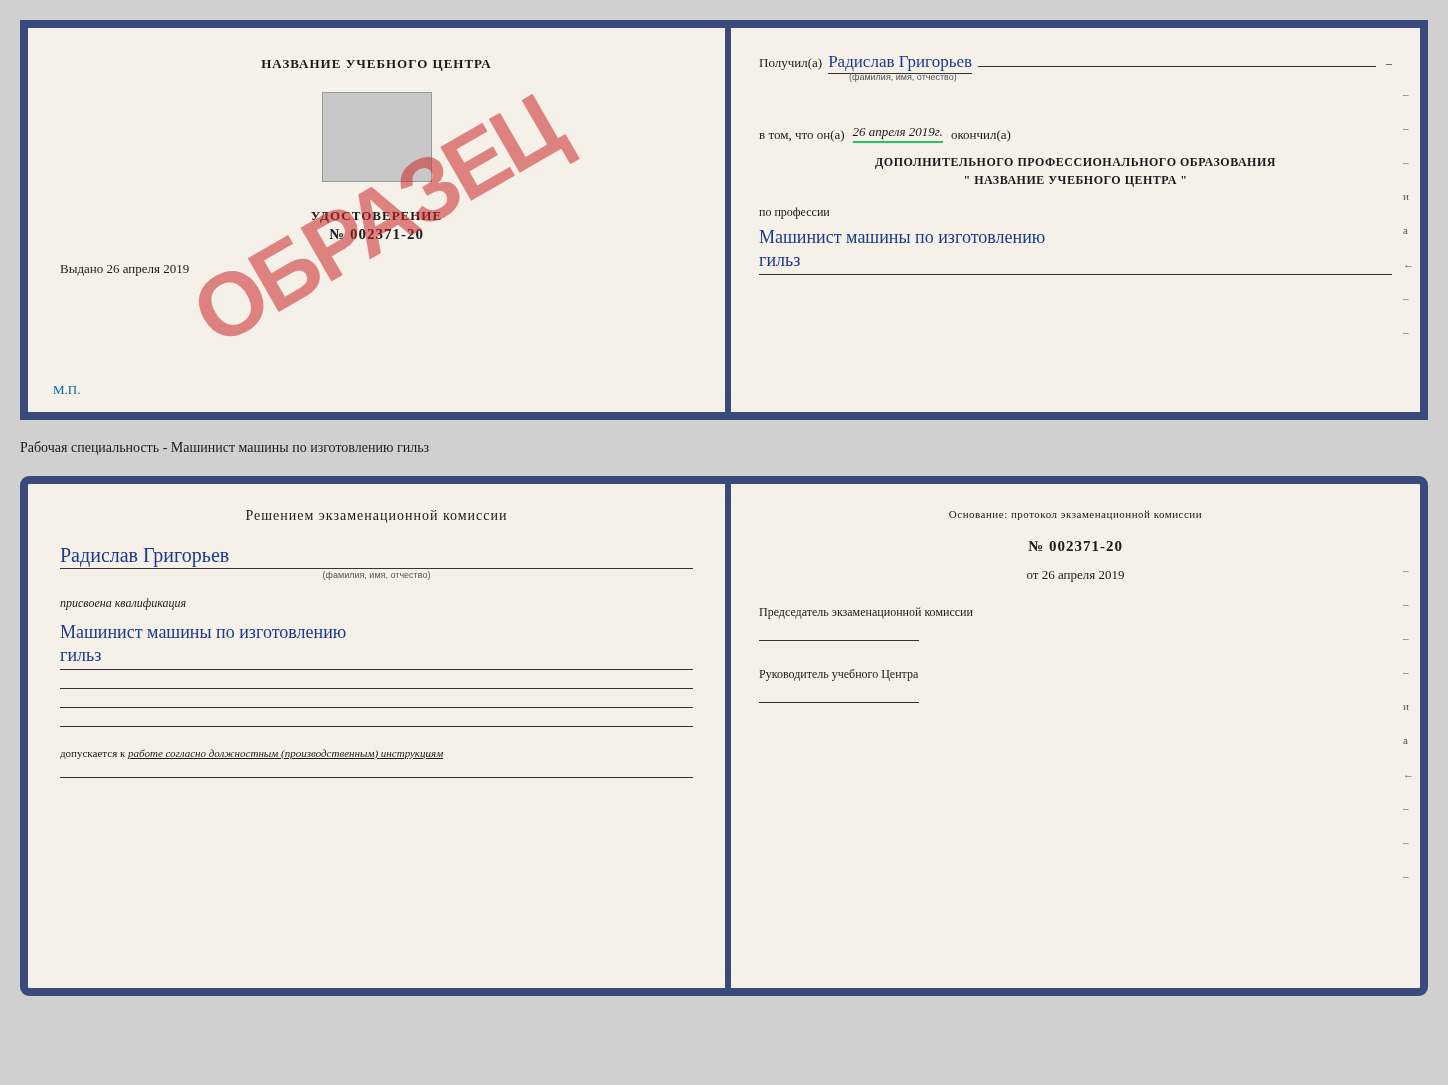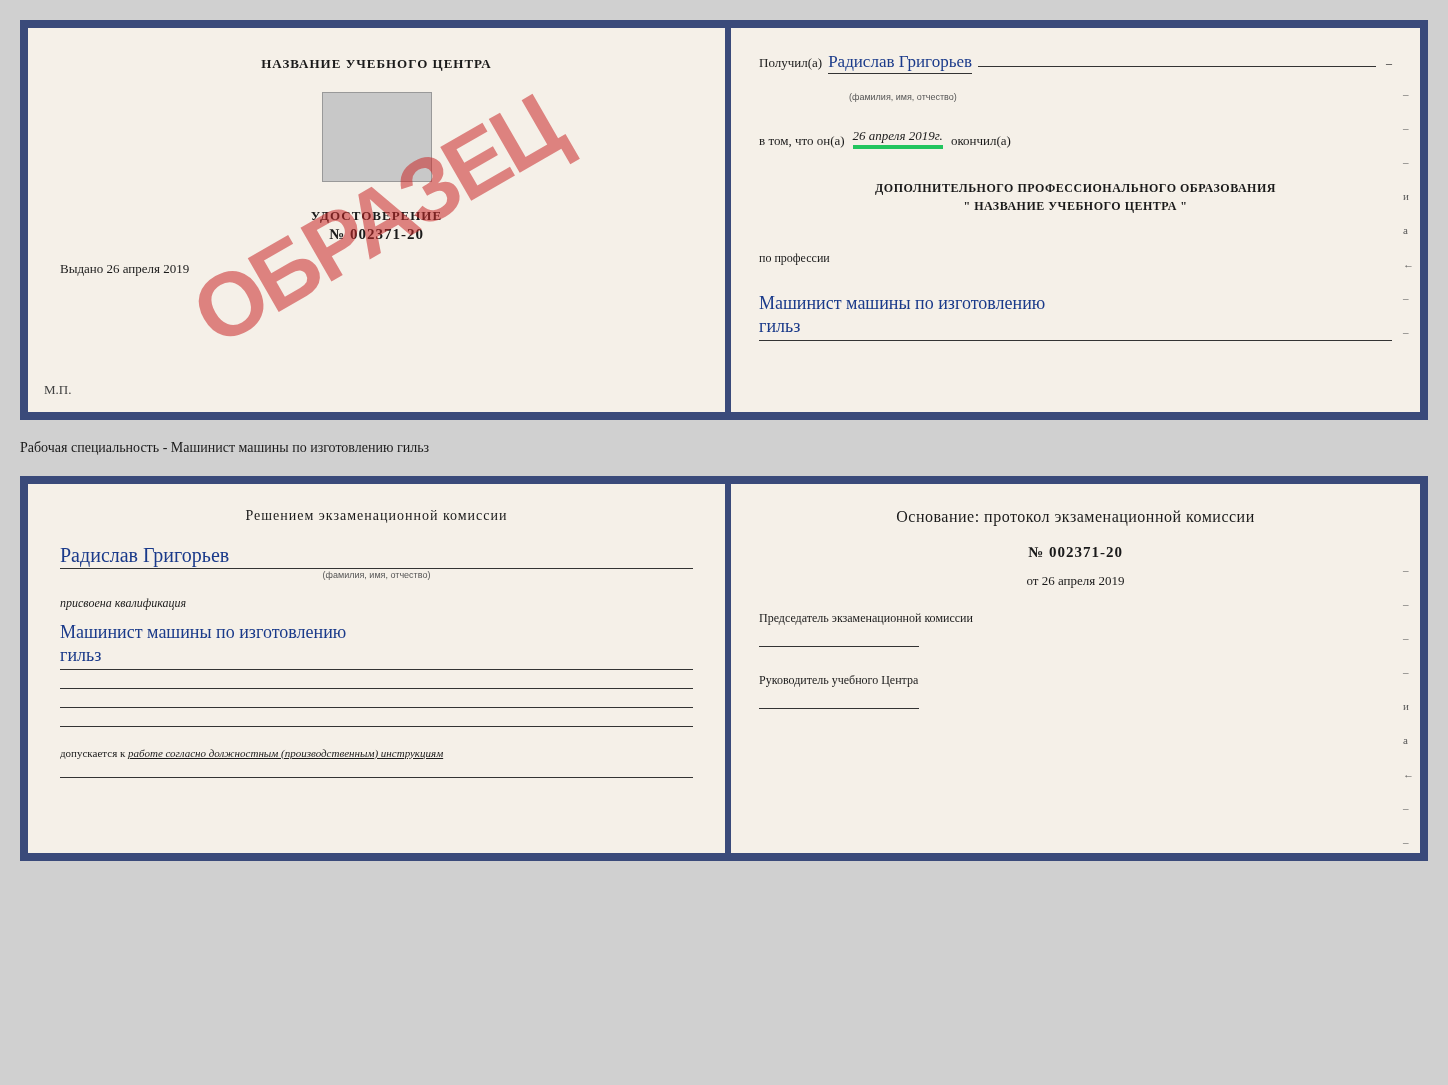--- a/index.html
+++ b/index.html
@@ -96,23 +96,23 @@
     .issued-date {
       font-size: 13px;
       color: #1a1a1a;
       margin-top: 18px;
       align-self: flex-start;
     }
 
     .mp-label {
       position: absolute;
       bottom: 14px;
-      left: 16px;
-      font-size: 13px;
-      color: #404040;
+      left: 25px;
+      font-size: 13px;
+      color: #0369a1;
     }
 
     
     .obrazec-stamp {
       position: absolute;
       top: 50%;
       left: 50%;
       transform: translate(-50%, -50%) rotate(-30deg);
       font-size: 90px;
       font-weight: 900;
@@ -123,21 +123,21 @@
       z-index: 10;
       text-transform: uppercase;
       font-family: Arial Black, Arial, sans-serif;
     }
 
     
     .top-right {
       padding: 24px 28px;
       display: flex;
       flex-direction: column;
-      gap: 26px;
+      gap: 6px;
       font-size: 13px;
       color: #1a1a1a;
     }
 
     .recipient-line {
       display: flex;
       align-items: baseline;
       gap: 6px;
       flex-wrap: wrap;
     }
@@ -157,22 +157,23 @@
     }
 
     .date-line {
       display: flex;
       align-items: flex-end;
       gap: 8px;
     }
 
     .date-value {
       font-style: italic;
-      border-bottom: 4px solid #22c55e;
+      border-bottom: 2px solid #22c55e;
       padding-bottom: 1px;
+      margin-top: 36px;
     }
 
     .org-block {
       text-align: center;
       font-weight: bold;
       text-transform: uppercase;
       font-size: 12px;
       letter-spacing: 0.5px;
       line-height: 1.5;
       margin: 4px 0;
@@ -206,21 +207,22 @@
 
     
     .subtitle-row {
       font-size: 14px;
       color: #1a1a1a;
       padding: 2px 0;
     }
 
     
     .bottom-doc {
-      height: 385px;
+      height: 520px;
+      border-radius: 9px;
     }
 
     .bottom-left {
       display: flex;
       flex-direction: column;
       gap: 10px;
       padding: 24px 32px;
       font-size: 13px;
     }
 
@@ -285,21 +287,21 @@
     
     .bottom-right {
       padding: 24px 28px;
       font-size: 13px;
       display: flex;
       flex-direction: column;
       gap: 12px;
     }
 
     .osnov-header {
-      font-size: 16px;
+      font-size: 11px;
       letter-spacing: 0.5px;
       color: #1a1a1a;
       text-align: center;
     }
 
     .protocol-number {
       font-size: 15px;
       font-weight: bold;
       text-align: center;
       letter-spacing: 1px;

